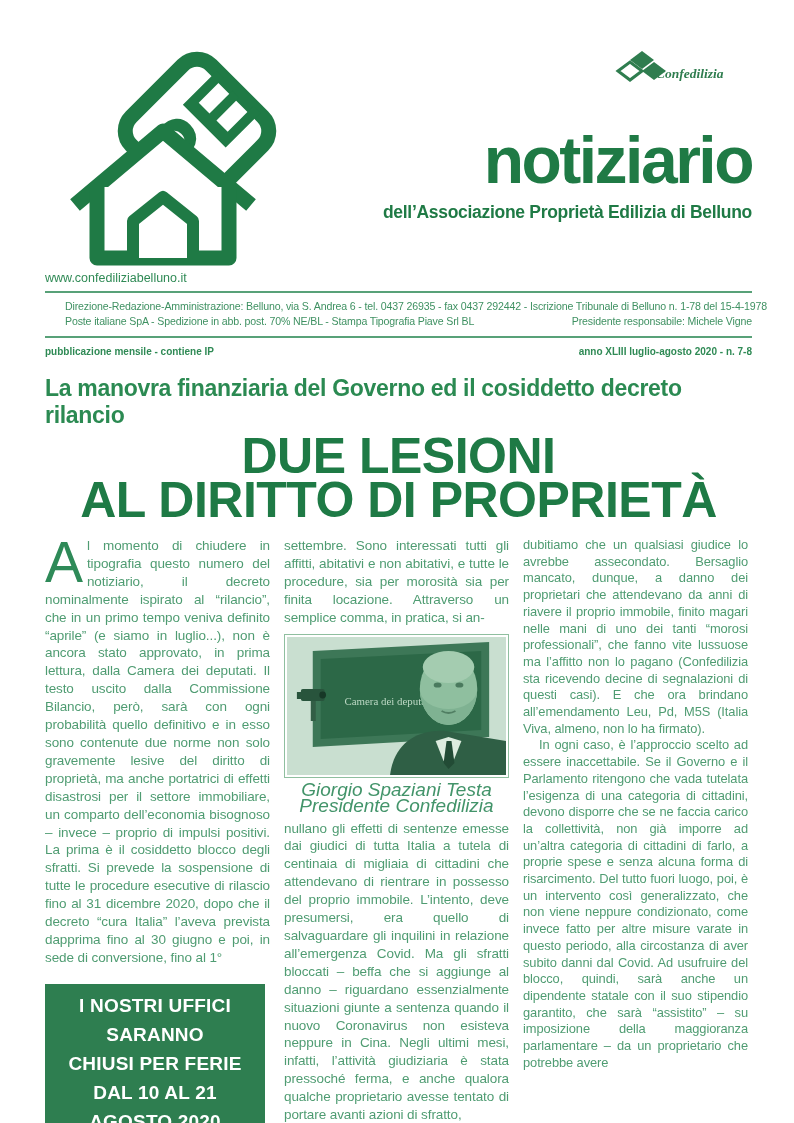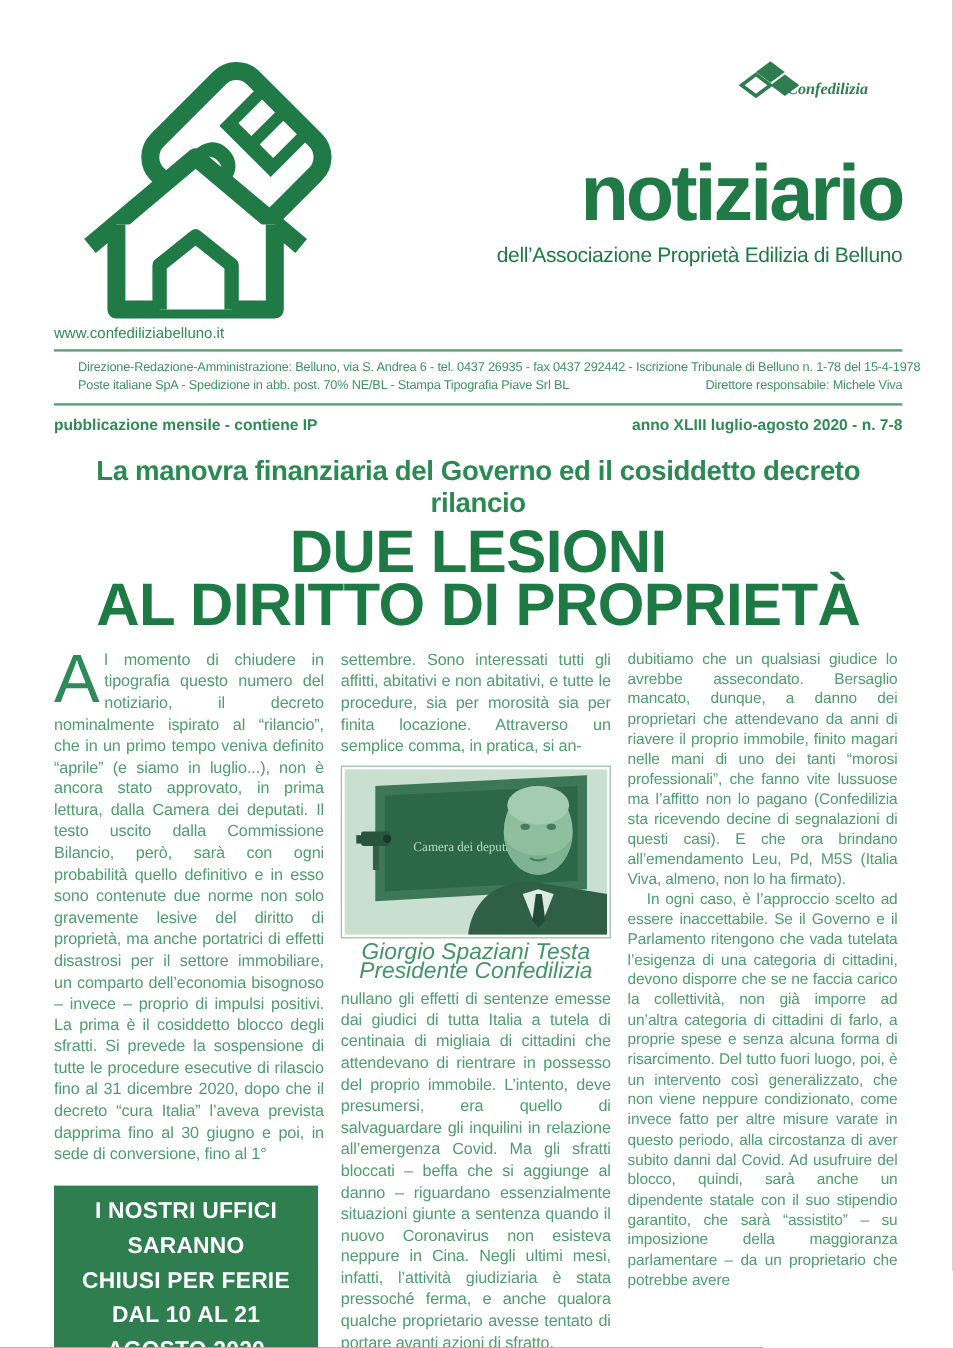--- a/index.html
+++ b/index.html
@@ -13,35 +13,35 @@
   
   .masthead { position:relative; height:246px; }
   .ape-logo { position:absolute; left:0; top:0; width:252px; height:226px; }
   .conf-logo { position:absolute; right:2px; top:2px; width:140px; height:44px; }
   .mast-right { position:absolute; right:0; top:82px; text-align:right; }
   .mast-title {
     color:#1f7a45; font-size:66px; font-weight:bold; letter-spacing:-2.5px;
     line-height:1.0;
   }
   .mast-subtitle {
-    color:#1f7a45; font-size:17.5px; font-weight:normal; letter-spacing:-0.3px;
+    color:#1f7a45; font-size:17.5px; font-weight:bold; letter-spacing:-0.3px;
     margin-top:9px;
   }
   .website { position:absolute; left:0; top:226px; color:#2f8a55; font-size:12.5px; }
   
   .rule { border-top:2px solid #58a178; }
   .infobar { padding:6px 0 7px 0; color:#3f9162; font-size:10.6px; letter-spacing:-0.15px; }
   .infobar .row { display:flex; justify-content:space-between; line-height:15px; white-space:nowrap;padding-left:20px; }
   .pubrow {
     display:flex; justify-content:space-between; padding:8px 0 6px 0;
-    color:#2f8a55; font-size:13px; font-weight:bold;
+    color:#2f8a55; font-size:10px; font-weight:bold;
   }
   
   .kicker {
-    margin-top:12px; text-align:center; color:#2b8a52;
+    margin-top:12px; color:#2b8a52;
     font-size:23px; font-weight:600; letter-spacing:-0.3px;
   }
   .headline {
     margin-top:5px; text-align:center; color:#1e7a45;
     font-size:50px; font-weight:bold; line-height:44px; letter-spacing:-0.5px;
   }
   
   .columns { display:flex; gap:14px; margin-top:15px; }
   .col { width:225px; }
   .col p {
@@ -109,21 +109,21 @@
   </header>
 
   <div class="rule"></div>
 
   <div class="infobar">
     <div class="row">
       <span>Direzione-Redazione-Amministrazione: Belluno, via S. Andrea 6 - tel. 0437 26935 - fax 0437 292442 - Iscrizione Tribunale di Belluno n. 1-78 del 15-4-1978</span>
     </div>
     <div class="row">
       <span>Poste italiane SpA - Spedizione in abb. post. 70% NE/BL - Stampa Tipografia Piave Srl BL</span>
-      <span>Direttore responsabile: Michele Viva</span>
+      <span>Presidente responsabile: Michele Vigne</span>
     </div>
   </div>
 
   <div class="rule"></div>
 
   <div class="pubrow">
     <span>pubblicazione mensile - contiene IP</span>
     <span>anno XLIII luglio-agosto 2020 - n. 7-8</span>
   </div>
 

